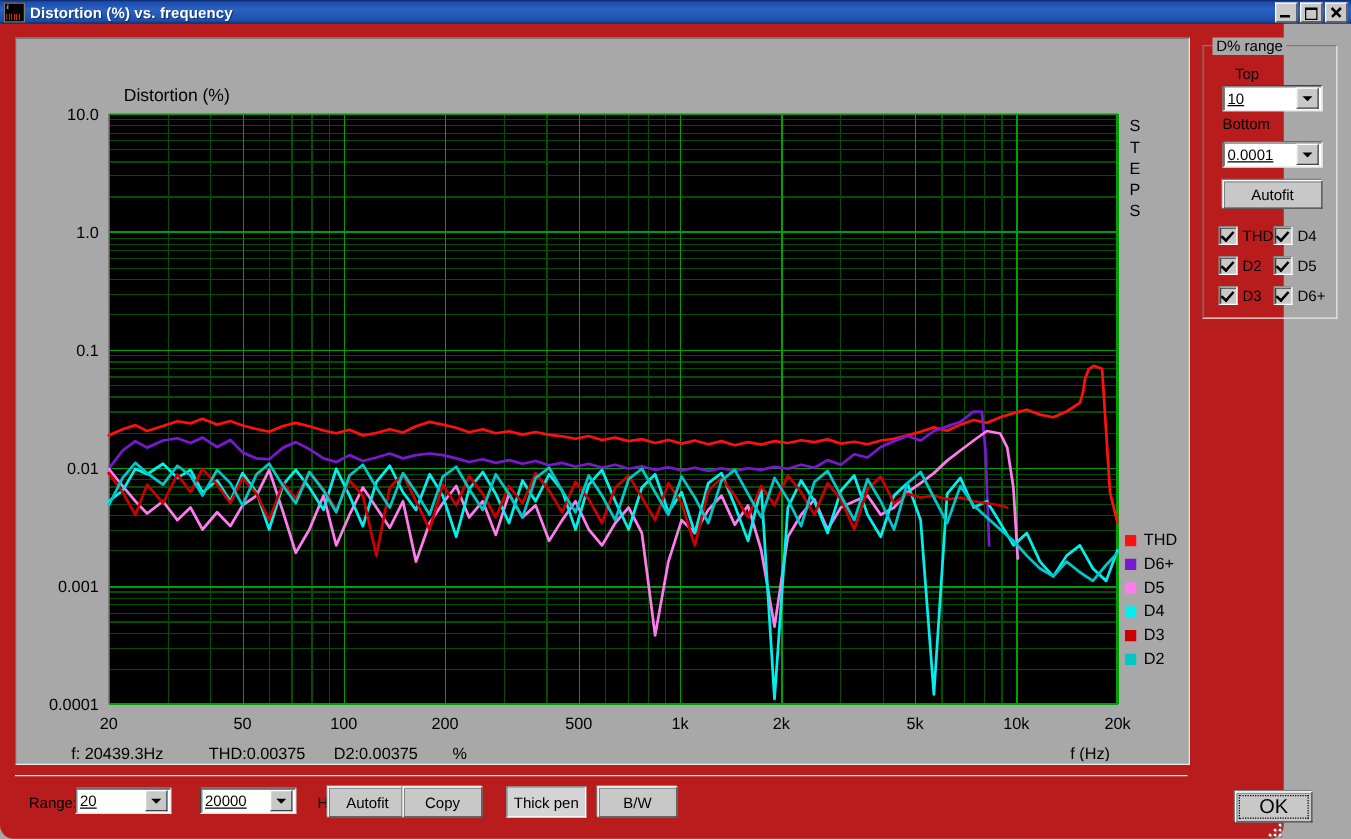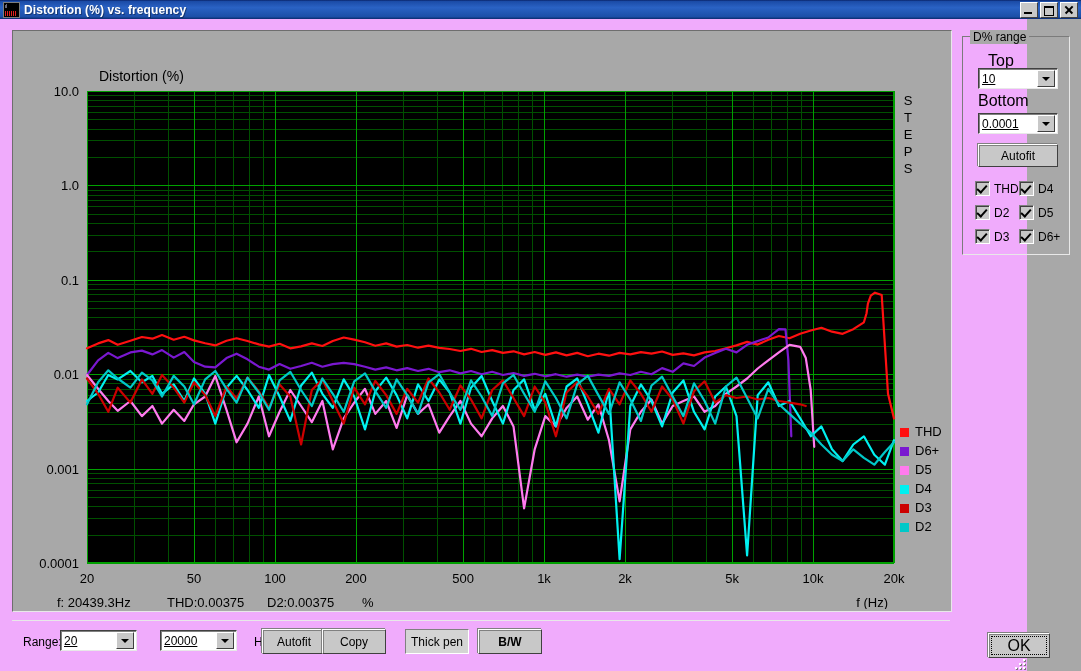--- a/index.html
+++ b/index.html
@@ -3,21 +3,21 @@
 <meta charset="utf-8">
 <style>
   html,body{margin:0;padding:0;}
   body{
     width:1081px;height:671px;overflow:hidden;
     background:#a8a8a8;
     font-family:"Liberation Sans", sans-serif;
     font-size:12px;color:#000;
     -webkit-font-smoothing:antialiased;
   }
-  .win{position:absolute;left:0;top:0;width:1027px;height:671px;background:#f0abfc;}
+  .win{position:absolute;left:0;top:0;width:1027px;height:671px;background:#b91c1c;border-radius:11px;}
 
   
   .titlebar{
     position:absolute;left:0;top:0;width:1081px;height:19px;
     background:linear-gradient(to bottom,#0a246a 0%,#1b4ca8 8%,#2a62c4 40%,#1c4fa8 88%,#0b2a6e 100%);
     display:flex;align-items:center;
   }
   .tb-icon{width:15px;height:14px;margin-left:3px;margin-right:4px;background:#000;
     border:1px solid #7d7d7d;position:relative;overflow:hidden;flex:none;}
   .tb-icon .bars{position:absolute;left:1px;bottom:1px;width:11px;height:5px;
@@ -47,21 +47,21 @@
 
   
   .group{
     position:absolute;left:962px;top:30px;width:108px;height:225px;
   }
   .group .gborder{
     position:absolute;left:0;top:6px;right:0;bottom:0;
     border:1px solid #7b7b7b;border-right-color:#e8e8e8;border-bottom-color:#e8e8e8;
   }
   .group .glabel{position:absolute;left:8px;top:0px;background:#a8a8a8;padding:0 3px;font-size:12px;}
-  .fld-label{position:absolute;font-size:16px;text-align:center;}
+  .fld-label{position:absolute;font-size:12px;text-align:center;}
   .combo{
     position:absolute;height:19px;background:#fff;
     border-top:1px solid #404040;border-left:1px solid #404040;
     border-right:1px solid #e8e8e8;border-bottom:1px solid #e8e8e8;
     box-shadow:inset 1px 1px 0 #808080;
     display:flex;align-items:center;text-decoration:underline;
   }
   .combo .val{padding-left:3px;font-size:12px;color:#000;flex:1;white-space:nowrap;overflow:hidden;}
   .combo .arrow{
     width:16px;height:15px;margin-right:2px;background:#c8c8c8;
@@ -339,21 +339,21 @@
 
     <div class="btn" style="left:250px;top:8px;width:62px;height:23px;">
       <span>Autofit</span>
     </div>
     <div class="btn" style="left:310px;top:8px;width:62px;height:23px;">
       <span>Copy</span>
     </div>
     <div class="btn pressed" style="left:393px;top:8px;width:62px;height:23px;">
       <span>Thick pen</span>
     </div>
-    <div class="btn" style="left:466px;top:8px;width:62px;height:23px;font-weight:bold;">
+    <div class="btn" style="left:466px;top:8px;width:62px;height:23px;">
       <span>B/W</span>
     </div>
   </div>
 
   <div class="okbtn">
     <span>OK</span>
   </div>
 
   <div class="grip">
     <i style="right:0px;bottom:0px;"></i>

